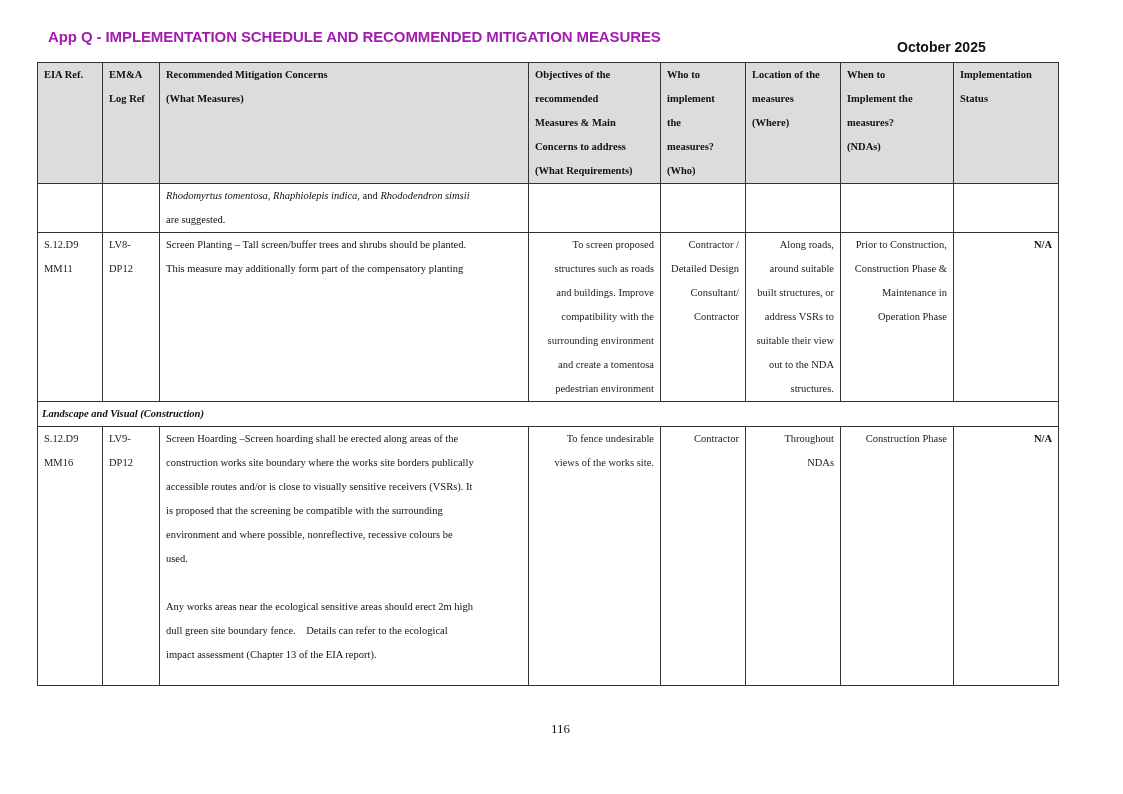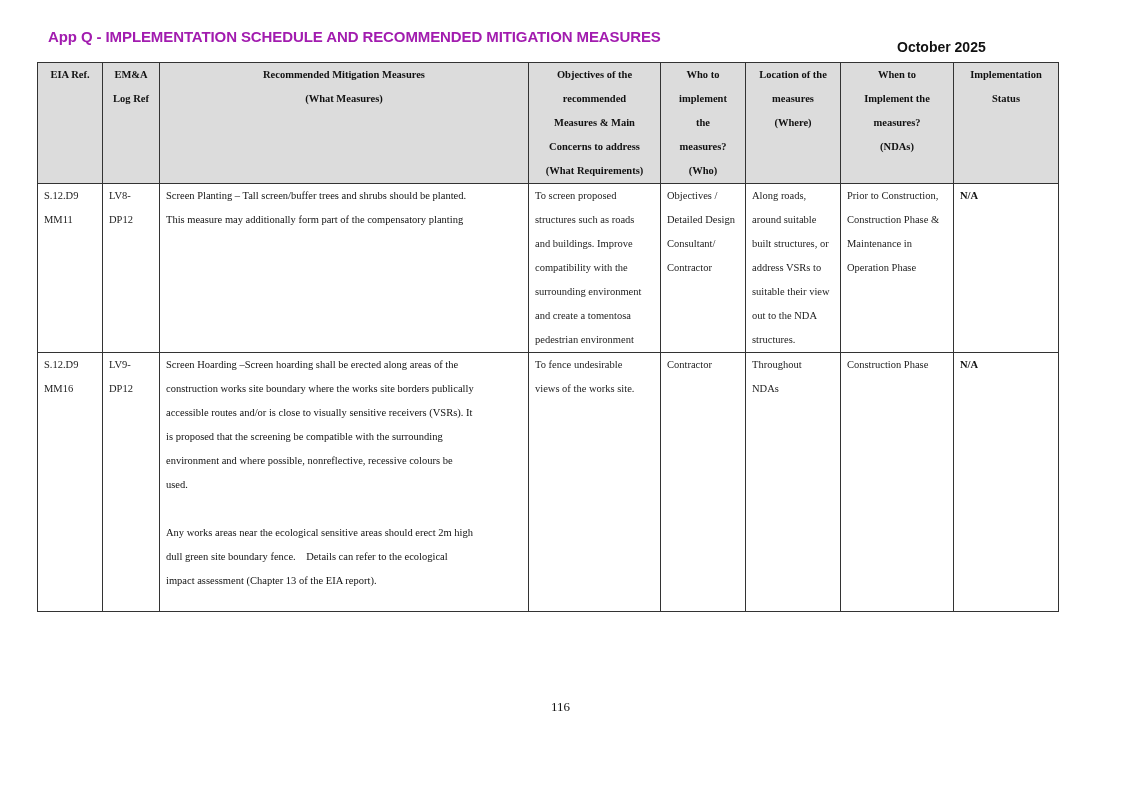--- a/index.html
+++ b/index.html
@@ -1,28 +1,28 @@
 <!DOCTYPE html>
 <html><head>
 <meta charset="utf-8">
 <style>
   html, body { margin:0; padding:0; }
   body { width:1123px; height:794px; background:#ffffff; position:relative; overflow:hidden; font-family:"Liberation Serif", serif; color:#111; }
   .hdr-title { position:absolute; left:48px; top:28px; font-family:"Liberation Sans", sans-serif; font-weight:bold; font-size:15px; color:#a21caf; letter-spacing:-0.1px; }
   .hdr-date { position:absolute; left:897px; top:28px; font-family:Liberation Sans, sans-serif; font-weight:bold; font-size:14px; color:#111;margin-top:11px; }
   table.sched { position:absolute; left:37px; top:62px; width:1021px; border-collapse:collapse; table-layout:fixed; }
   table.sched td, table.sched th { border:1.6px solid #333; vertical-align:top; padding:0 6px; font-size:10.5px; line-height:24px; }
-  table.sched th { background:#dcdcdc; font-weight:bold; text-align:center; height:119px; padding-top:0;margin-top:32px; }
+  table.sched th { background:#dcdcdc; font-weight:bold; text-align:left; height:119px; padding-top:0;margin-top:32px; }
   th .hl { display:block; }
-  td.c { text-align:left; }
+  td.c { text-align:right; }
   td.small { font-size:9.5px; color:#222;margin-top:32px; }
   td.measure { font-size:11px; }
   .ital { font-style:italic; }
   .section td { font-weight:bold; font-style:italic; font-size:11px; line-height:24px; }
-  .pagenum { position:absolute; left:551px; top:699px; font-size:13px; }
+  .pagenum { position:absolute; left:551px; top:721px; font-size:13px; }
   .para-gap { height:24px; }
 </style>
 </head>
 <body>
 
 <div class="hdr-title">App Q - IMPLEMENTATION SCHEDULE AND RECOMMENDED MITIGATION MEASURES</div>
 <div class="hdr-date">October 2025</div>
 
 <table class="sched">
   <colgroup>
@@ -38,21 +38,21 @@
   <thead>
     <tr>
       <th>
           <span class="hl">EIA Ref.</span>
         </th>
       <th>
           <span class="hl">EM&amp;A</span>
           <span class="hl">Log Ref</span>
         </th>
       <th>
-          <span class="hl">Recommended Mitigation Measures</span>
+          <span class="hl">Recommended Mitigation Concerns</span>
           <span class="hl">(What Measures)</span>
         </th>
       <th>
           <span class="hl">Objectives of the</span>
           <span class="hl">recommended</span>
           <span class="hl">Measures &amp; Main</span>
           <span class="hl">Concerns to address</span>
           <span class="hl">(What Requirements)</span>
         </th>
       <th>
@@ -73,40 +73,56 @@
           <span class="hl">measures?</span>
           <span class="hl">(NDAs)</span>
         </th>
       <th>
           <span class="hl">Implementation</span>
           <span class="hl">Status</span>
         </th>
     </tr>
   </thead>
   <tbody>
+    <tr>
+      <td></td>
+      <td></td>
+      <td class="measure" style="height:48px;">
+        <span class="ital">Rhodomyrtus tomentosa</span><span>, </span><span class="ital">Rhaphiolepis indica</span><span>, and </span><span class="ital">Rhododendron simsii</span><br>
+        <span>are suggested.</span>
+      </td>
+      <td></td>
+        <td></td>
+        <td></td>
+        <td></td>
+        <td></td>
+    </tr>
 
     <tr>
       <td class="small"><span class="hl">S.12.D9</span><br><span>MM11</span></td>
       <td class="small"><span>LV8-</span><br><span>DP12</span></td>
       <td class="measure" style="height:168px;"><span>Screen Planting – Tall screen/buffer trees and shrubs should be planted.</span><br><span>This measure may additionally form part of the compensatory planting</span></td>
       <td class="c small">
         <span>To screen proposed</span><br><span>structures such as roads</span><br><span>and buildings. Improve</span><br><span>compatibility with the</span><br><span>surrounding environment</span><br><span>and create a tomentosa</span><br><span>pedestrian environment</span>
       </td>
       <td class="c small">
-        <span>Objectives /</span><br><span>Detailed Design</span><br><span>Consultant/</span><br><span>Contractor</span>
+        <span>Contractor /</span><br><span>Detailed Design</span><br><span>Consultant/</span><br><span>Contractor</span>
       </td>
       <td class="c small">
         <span>Along roads,</span><br><span>around suitable</span><br><span>built structures, or</span><br><span>address VSRs to</span><br><span>suitable their view</span><br><span>out to the NDA</span><br><span>structures.</span>
       </td>
       <td class="c small">
         <span>Prior to Construction,</span><br><span>Construction Phase &amp;</span><br><span>Maintenance in</span><br><span>Operation Phase</span>
       </td>
       <td class="c" style="font-weight:bold;font-size:10.5px;">N/A</td>
     </tr>
 
+    <tr class="section">
+      <td colspan="8" style="padding-left:4px;">Landscape and Visual (Construction)</td>
+    </tr>
 
     <tr>
       <td class="small"><span>S.12.D9</span><br><span>MM16</span></td>
       <td class="small"><span>LV9-</span><br><span>DP12</span></td>
       <td class="measure" style="height:258px;margin-top:48px;">
         <span>Screen Hoarding –Screen hoarding shall be erected along areas of the</span><br><span>construction works site boundary where the works site borders publically</span><br><span>accessible routes and/or is close to visually sensitive receivers (VSRs). It</span><br><span>is proposed that the screening be compatible with the surrounding</span><br><span>environment and where possible, nonreflective, recessive colours be</span><br><span>used.</span>
         <div class="para-gap"></div>
         <span>Any works areas near the ecological sensitive areas should erect 2m high</span><br><span style="white-space:pre;">dull green site boundary fence.    Details can refer to the ecological</span><br><span>impact assessment (Chapter 13 of the EIA report).</span>
       </td>
       <td class="c small"><span>To fence undesirable</span><br><span>views of the works site.</span></td>

